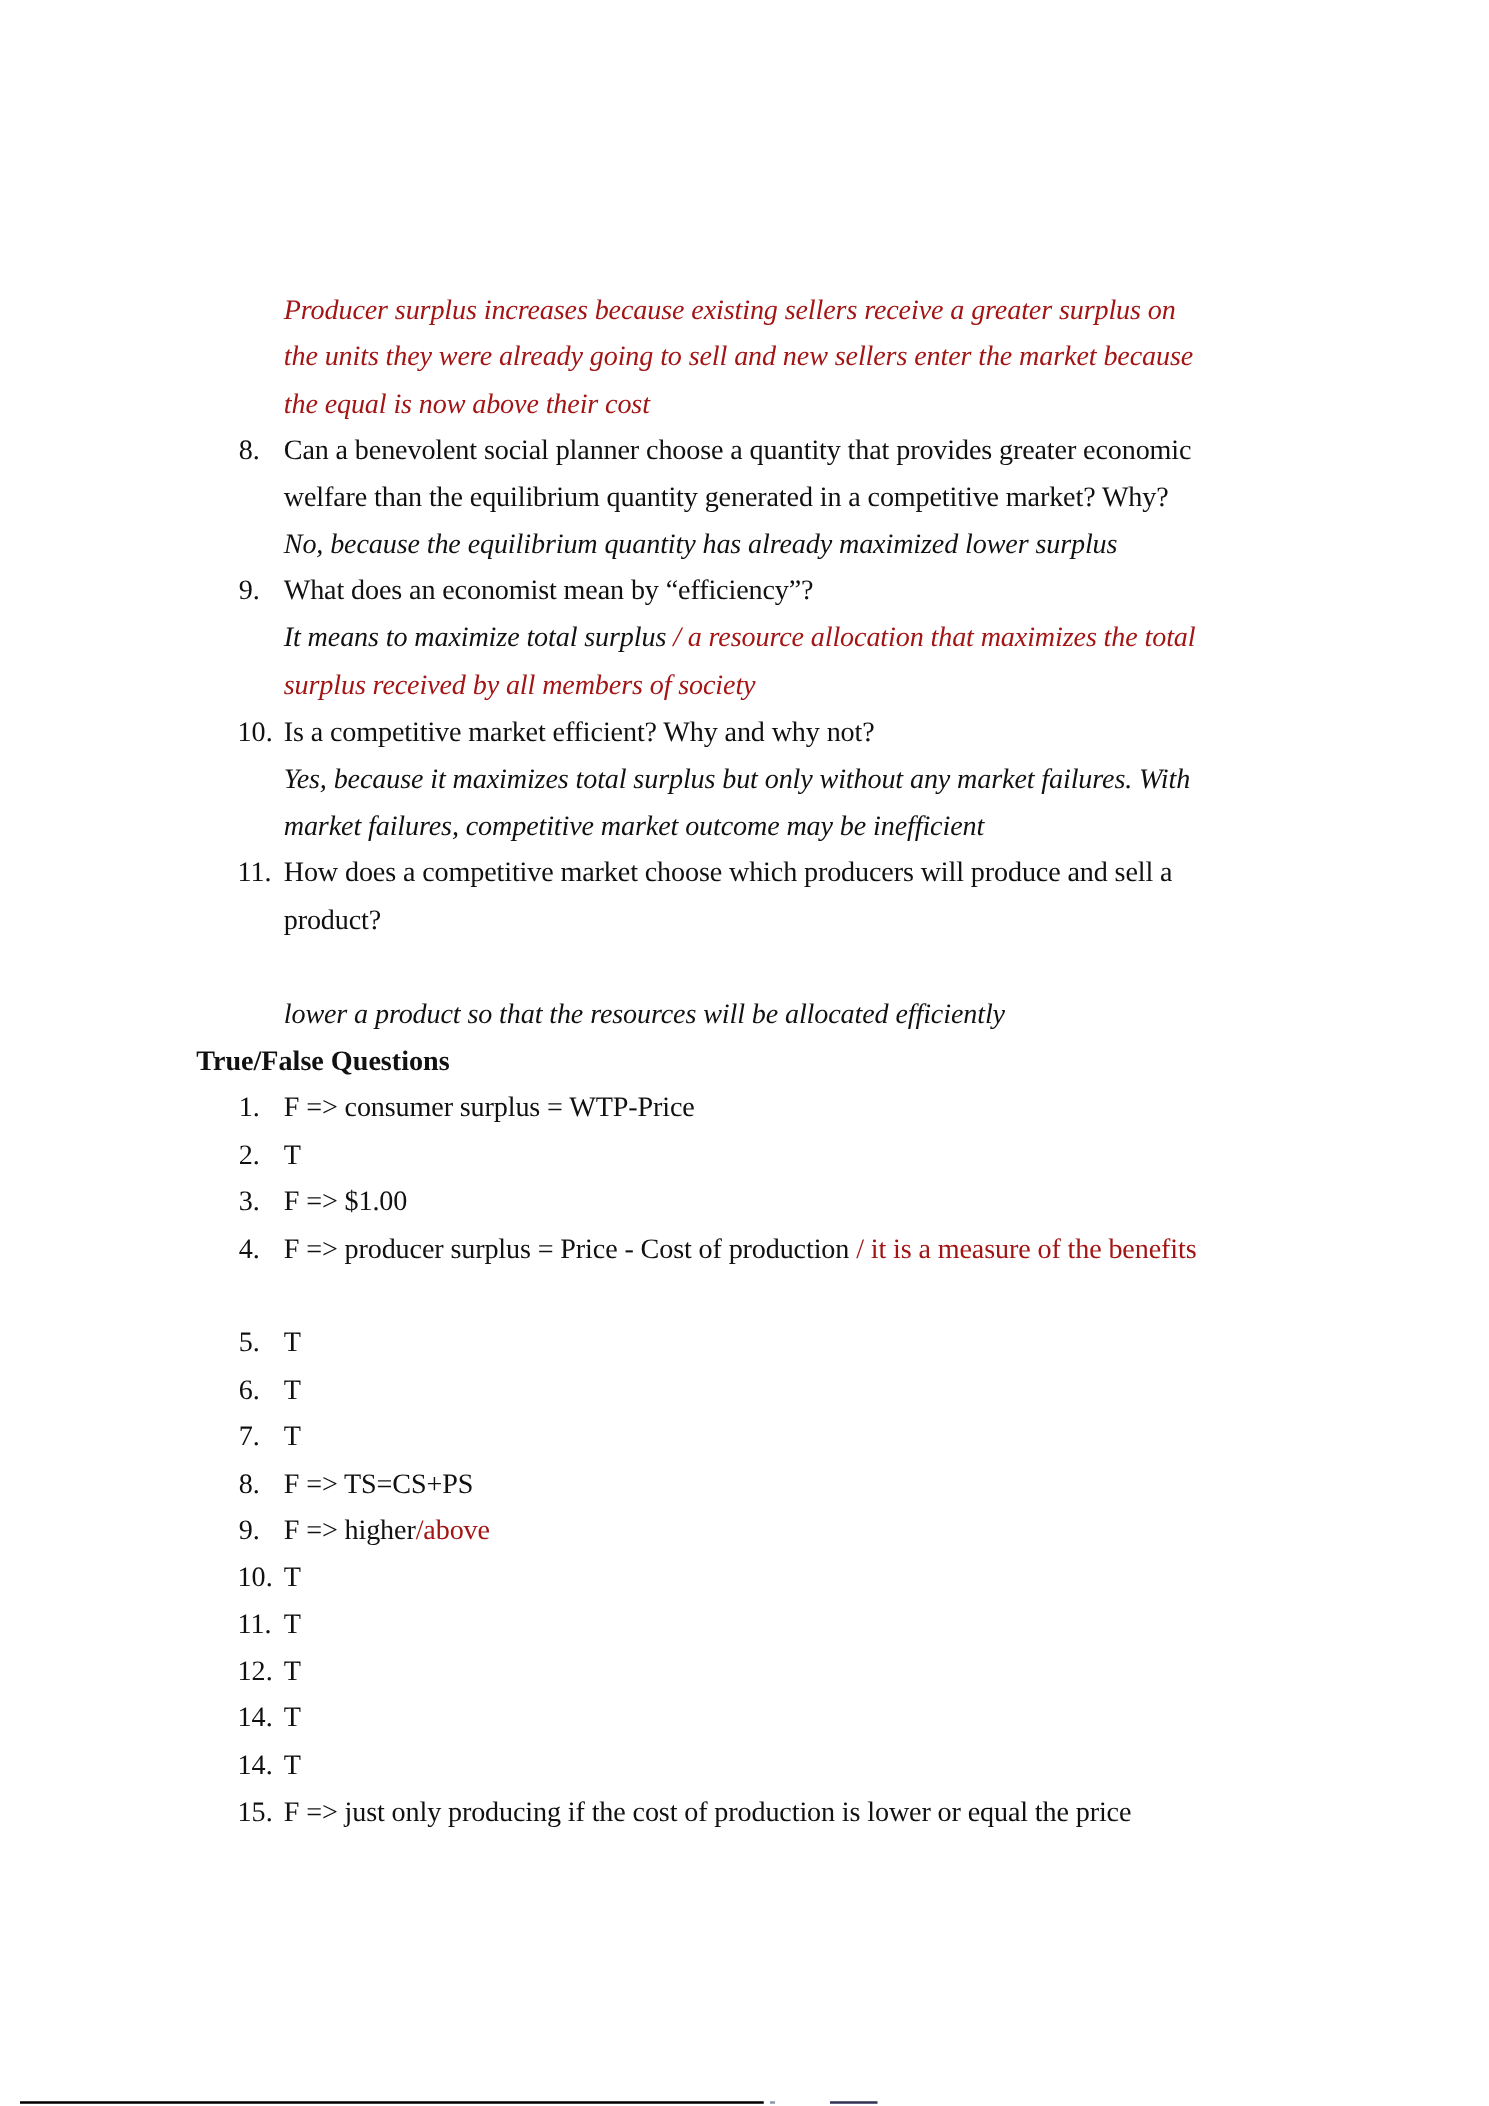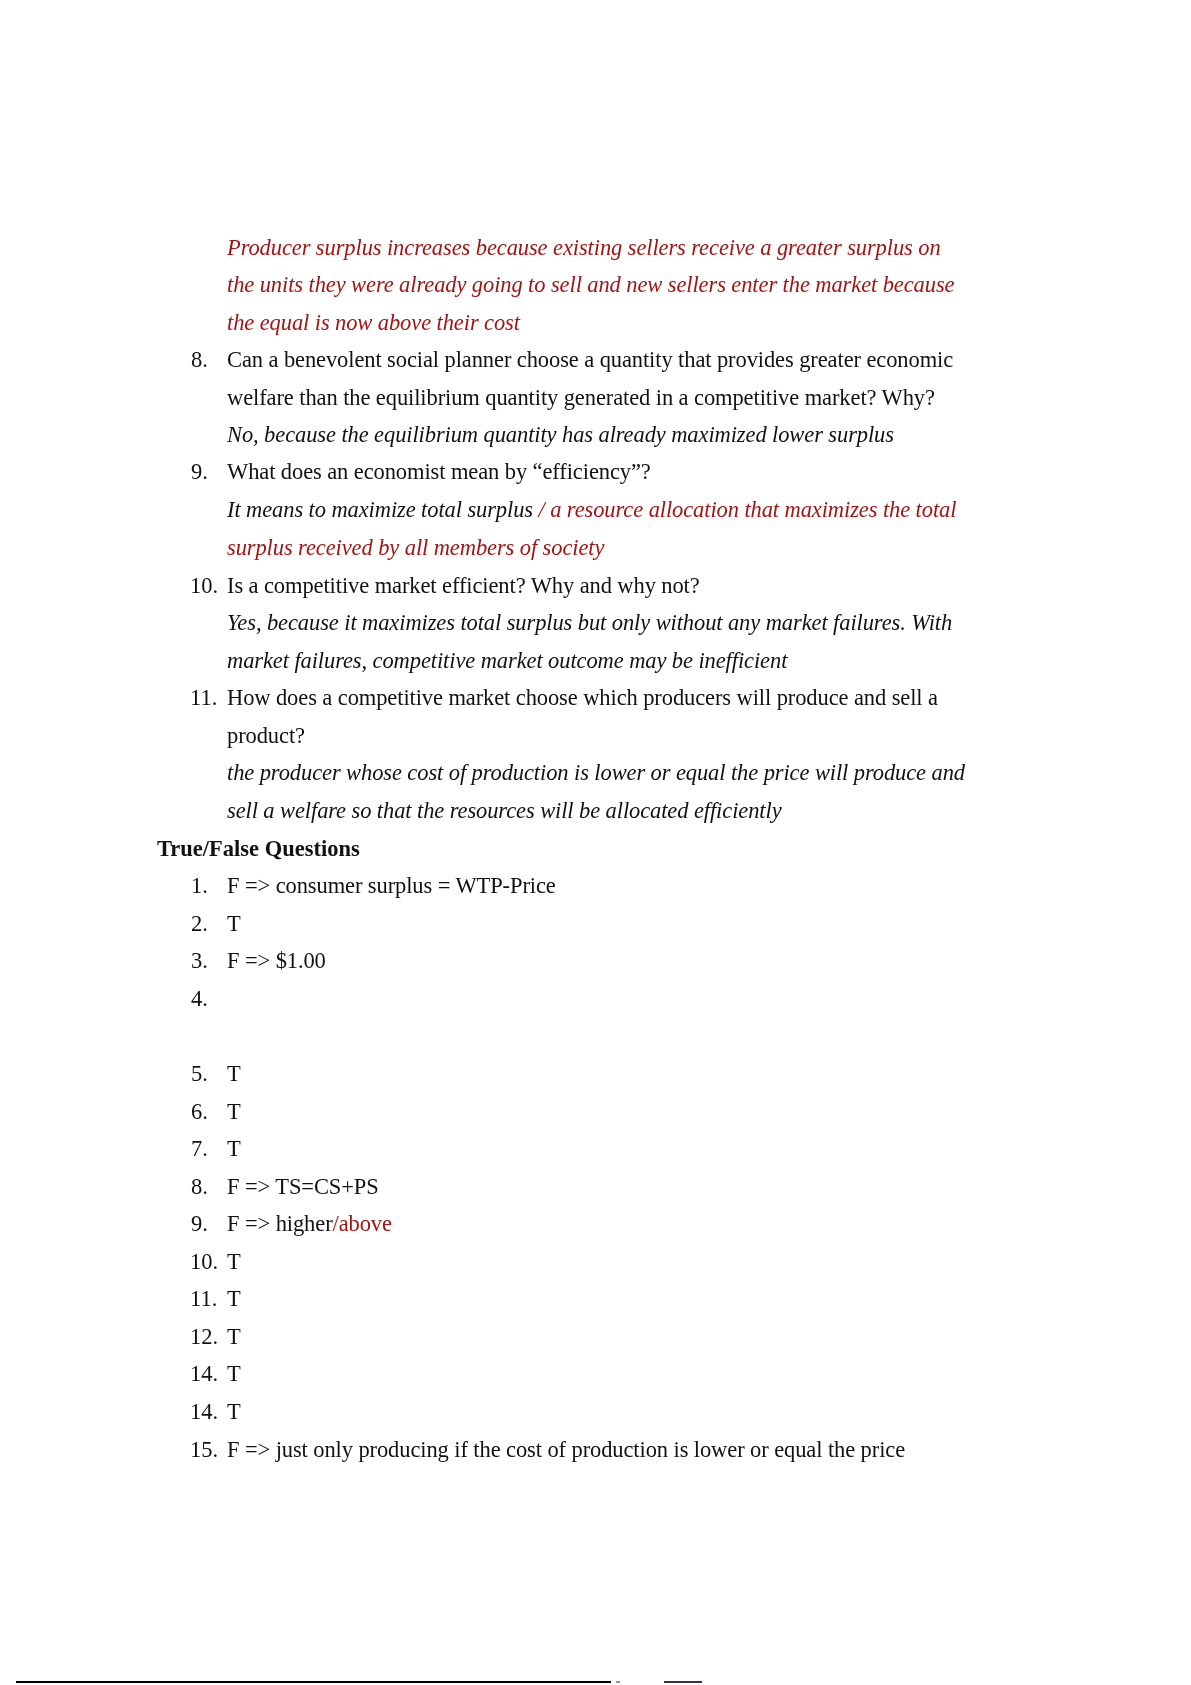--- a/index.html
+++ b/index.html
@@ -51,35 +51,35 @@
   <div class="line it red" style="top:533px">surplus received by all members of society</div>
 
   <div class="num wide" style="top:571px">10.</div>
   <div class="line" style="top:571px">Is a competitive market efficient? Why and why not?</div>
   <div class="line it" style="top:608px">Yes, because it maximizes total surplus but only without any market failures. With</div>
   <div class="line it" style="top:646px">market failures, competitive market outcome may be inefficient</div>
 
   <div class="num wide" style="top:683px">11.</div>
   <div class="line" style="top:683px">How does a competitive market choose which producers will produce and sell a</div>
   <div class="line" style="top:721px">product?</div>
-  <div class="line it" style="top:758px">the producer whose cost of production is lower or equal the price will produce and</div>
-  <div class="line it" style="top:796px">sell a welfare so that the resources will be allocated efficiently</div>
+  <div class="line it" style="top:796px">lower a product so that the resources will be allocated efficiently</div>
 
   <div class="heading" style="top:834px">True/False Questions</div>
 
   <div class="num" style="top:871px">1.</div>
   <div class="line" style="top:871px">F =&gt; consumer surplus = WTP-Price</div>
 
   <div class="num" style="top:909px">2.</div>
   <div class="line" style="top:909px">T</div>
 
   <div class="num" style="top:946px">3.</div>
   <div class="line" style="top:946px">F =&gt; $1.00</div>
 
   <div class="num" style="top:984px">4.</div>
+  <div class="line" style="top:984px"><span style="white-space:pre">F =&gt; producer surplus = Price - Cost of production </span><span class="red">/ it is a measure of the benefits</span></div>
 
   <div class="num" style="top:1059px">5.</div>
   <div class="line" style="top:1059px">T</div>
 
   <div class="num" style="top:1097px">6.</div>
   <div class="line" style="top:1097px">T</div>
 
   <div class="num" style="top:1134px">7.</div>
   <div class="line" style="top:1134px">T</div>
 

